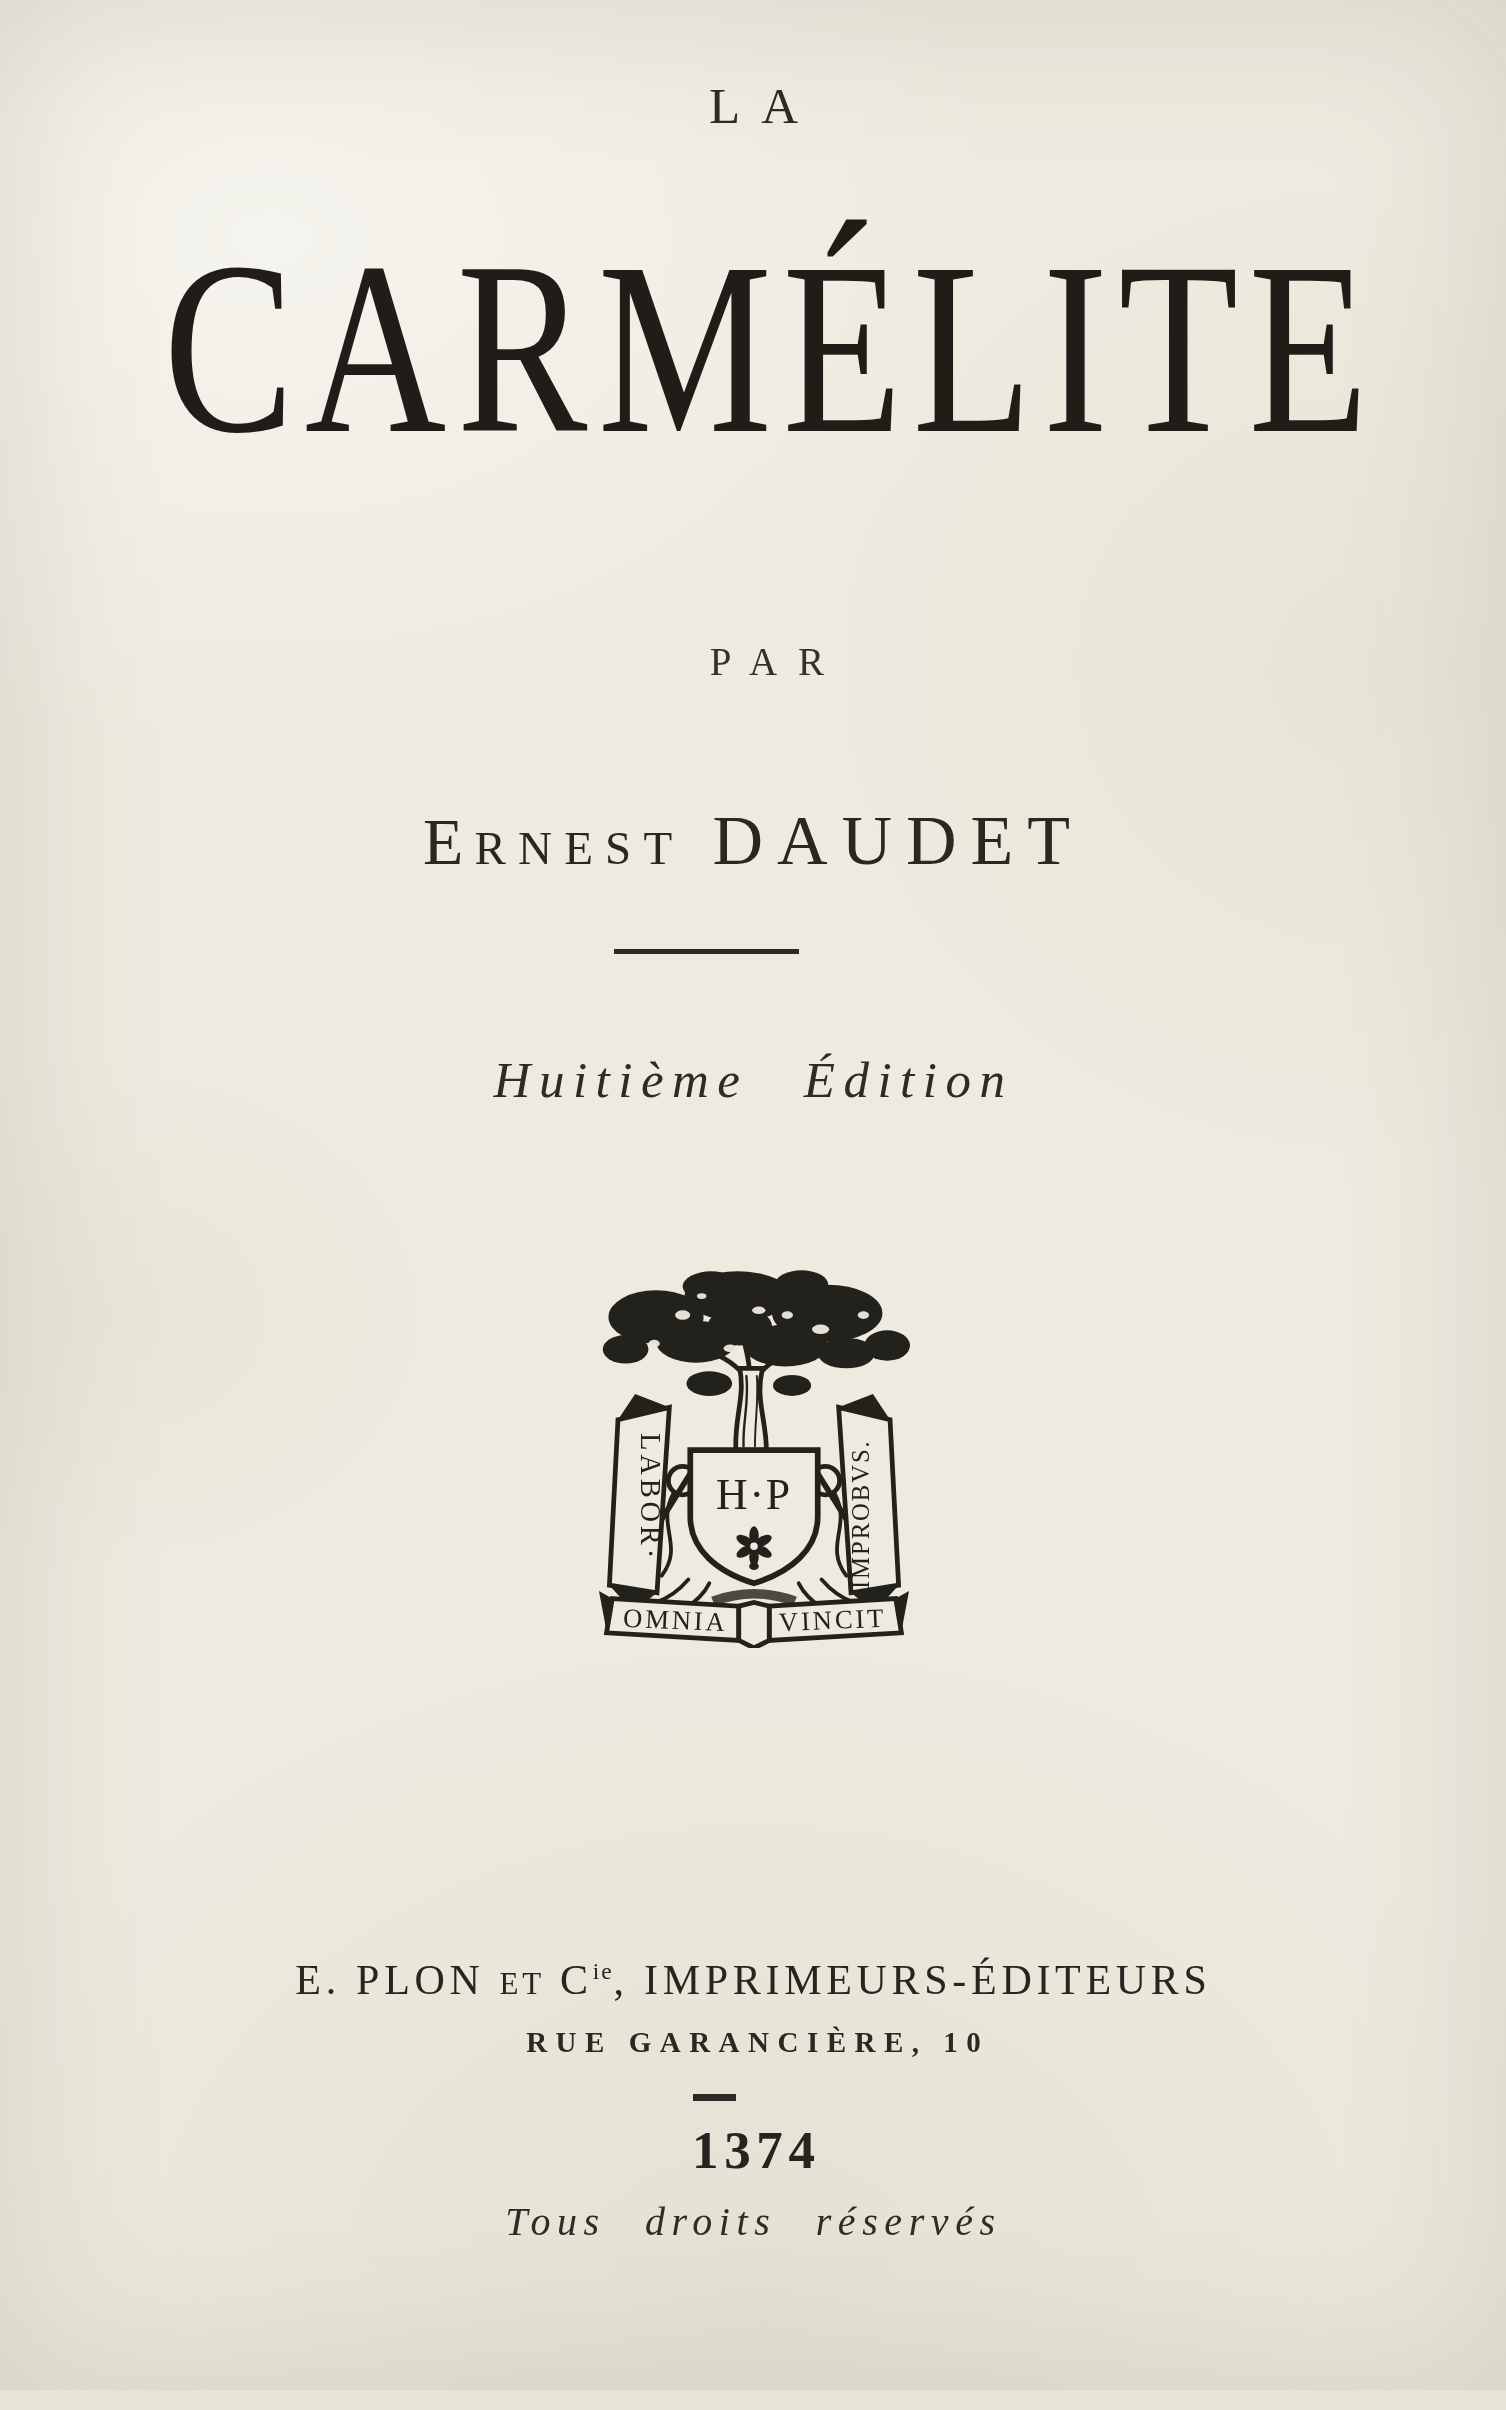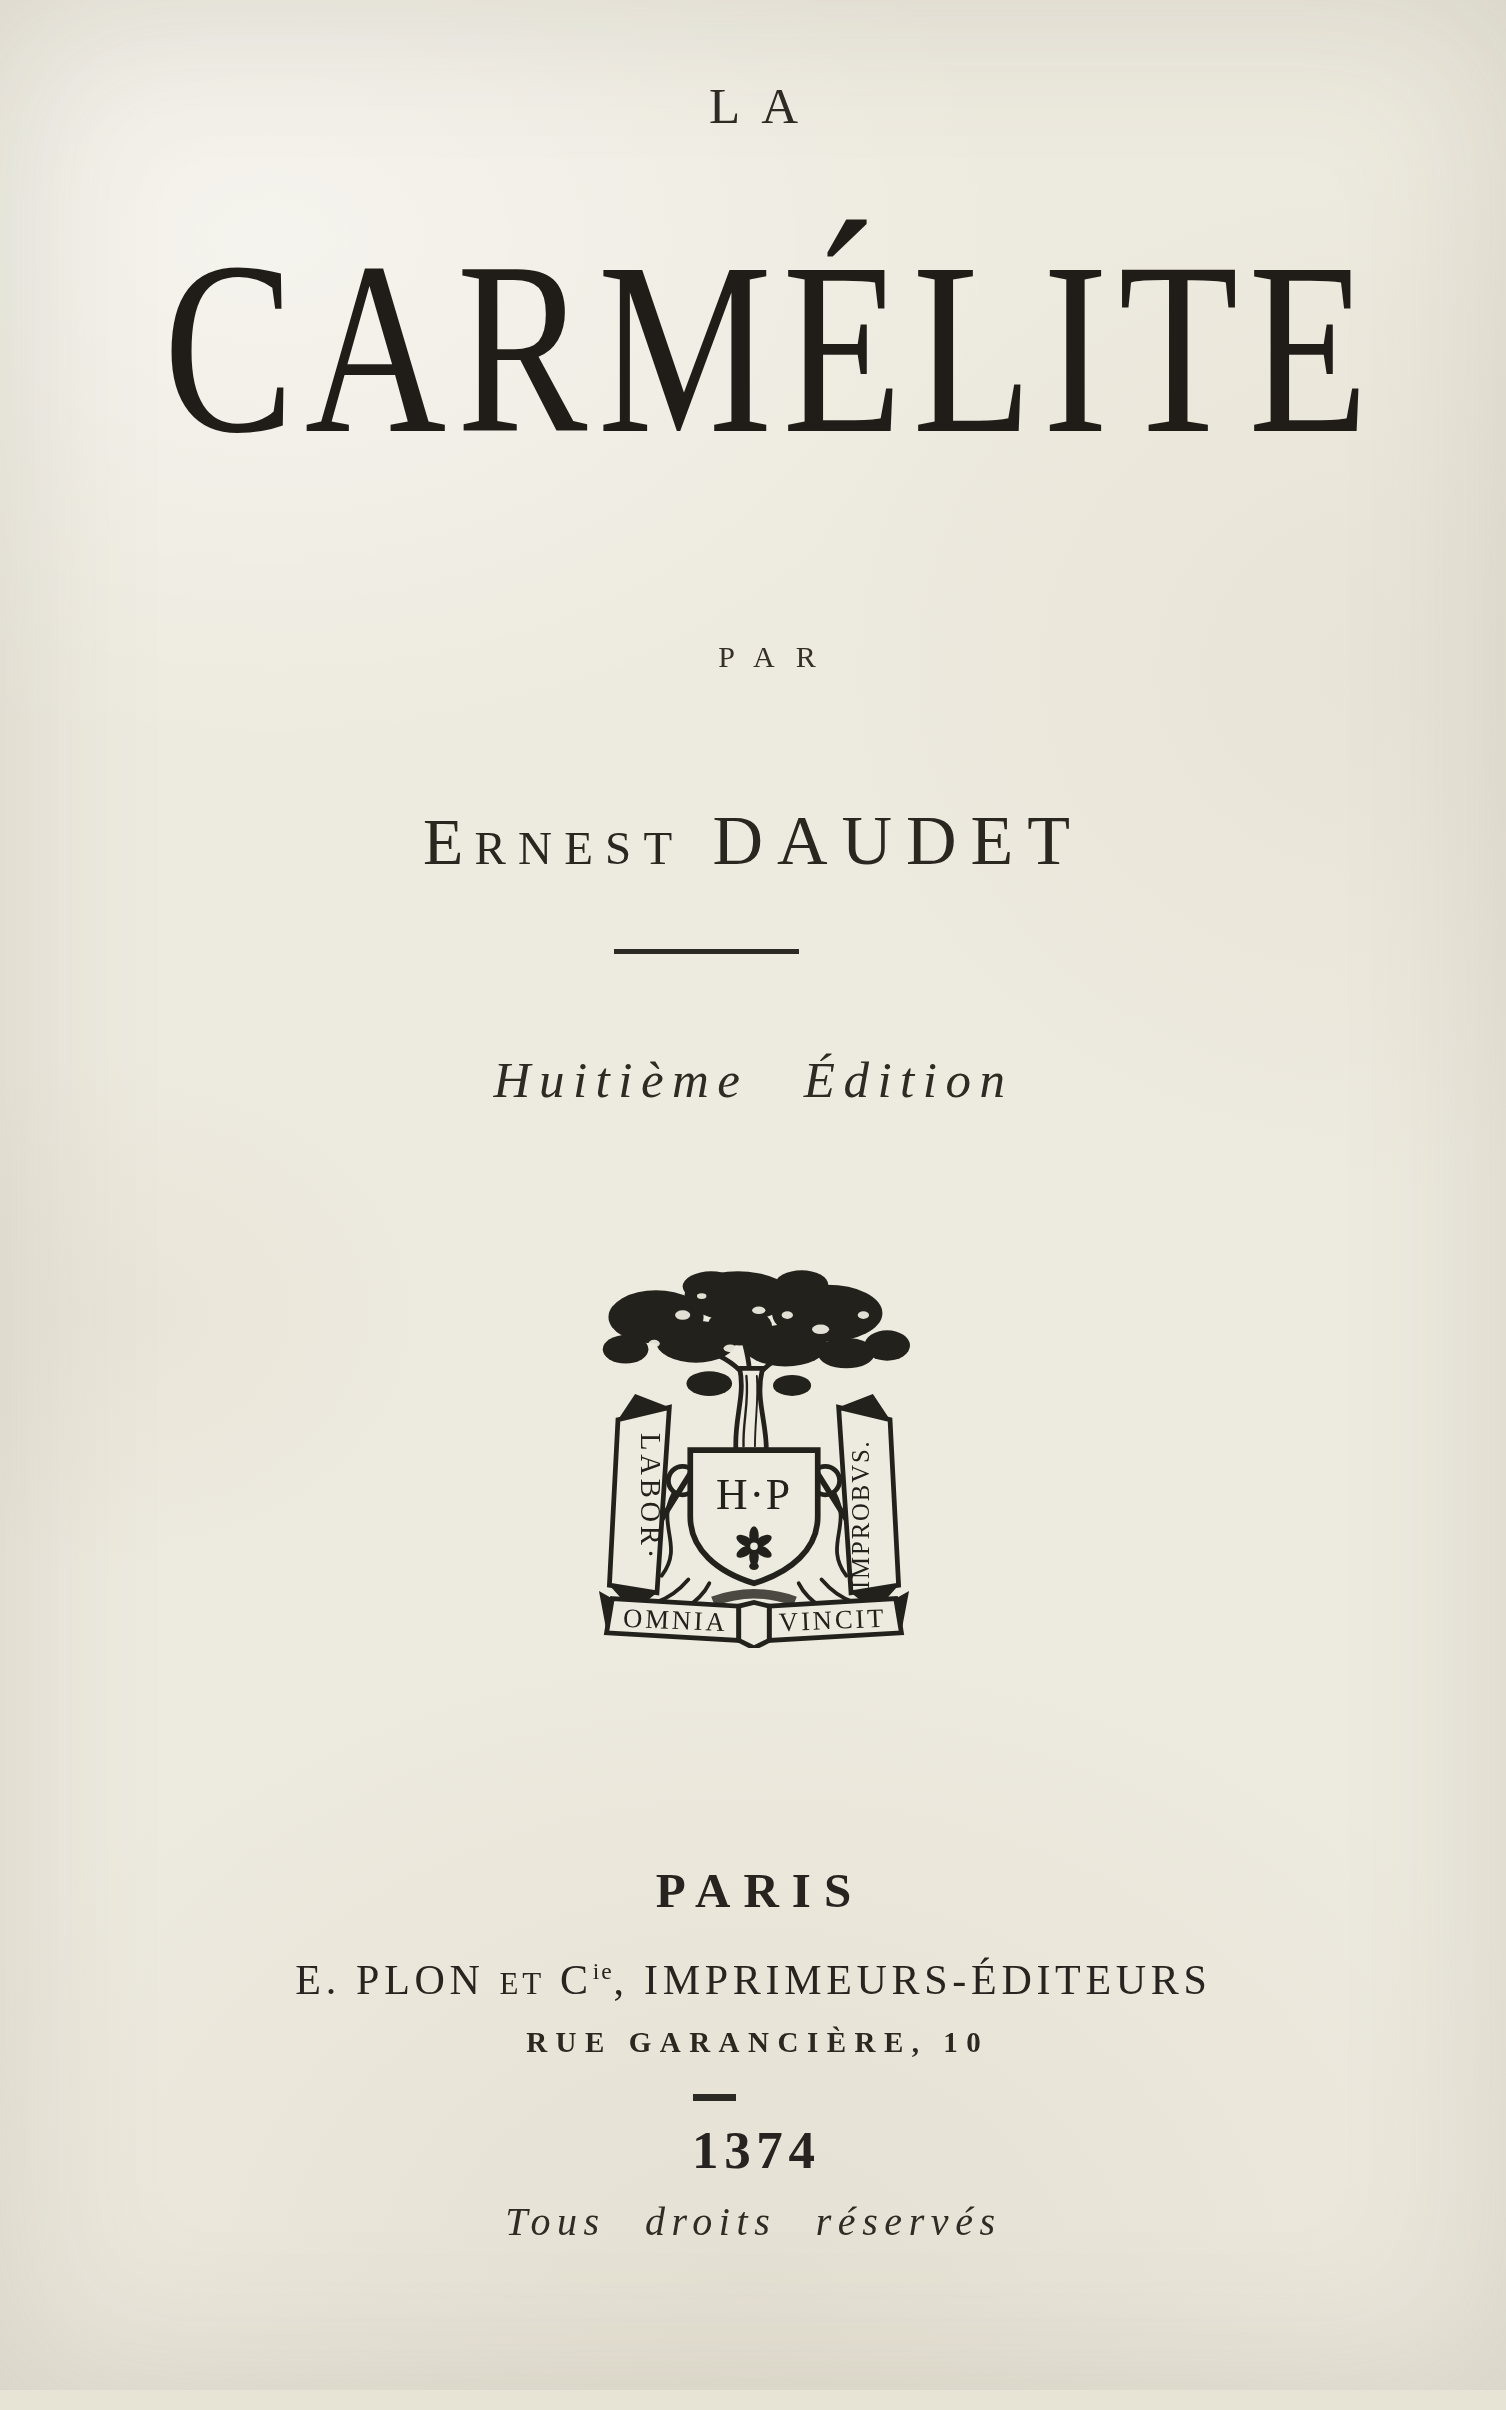--- a/index.html
+++ b/index.html
@@ -26,21 +26,21 @@
   }
   .book-title { top: 226px; color: #201d18; }
   .book-title .title-inner {
     display: inline-block;
     font-size: 245px;
     letter-spacing: 13px; text-indent: 13px;
     transform: scaleX(0.80);
     transform-origin: center;
     white-space: nowrap;
   }
-  .byline { top: 642px; font-size: 30px; letter-spacing: 21px; text-indent: 21px; color: #35302a; padding-left: 27px; }
+  .byline { top: 642px; font-size: 39px; letter-spacing: 21px; text-indent: 21px; color: #35302a; padding-left: 27px; }
 
   .author { top: 806px; color: #2a2620; white-space: nowrap; }
   .author .a-init { font-size: 66px; letter-spacing: 11.3px; }
   .author .a-rest { font-size: 47px; letter-spacing: 12.2px; }
   .author .a-last { font-size: 70px; letter-spacing: 14px; margin-left: 28px; }
 
   .rule { position: absolute; background: #2c2a25; }
   .rule-author { top: 949px; left: 614px; width: 185px; height: 4.7px; }
   .rule-year { top: 2094px; left: 693px; width: 43px; height: 6.6px; }
 
@@ -167,21 +167,20 @@
       <path d="M16,358 L2,350 L8,382 L10,394 Z" fill="#23211c"></path>
       <path d="M314,358 L328,350 L322,382 L320,394 Z" fill="#23211c"></path>
       <path d="M16,358 L149,366 L149,402 L10,394 Z" fill="#edeadf" stroke="#23211c" stroke-width="5"></path>
       <path d="M181,366 L314,358 L320,394 L181,402 Z" fill="#edeadf" stroke="#23211c" stroke-width="5"></path>
       <path d="M149,366 L165,362 L181,366 L181,402 L165,410 L149,402 Z" fill="#edeadf" stroke="#23211c" stroke-width="5"></path>
       <text x="82" y="390" text-anchor="middle" font-size="28" letter-spacing="3" transform="rotate(2.5 82 390)">OMNIA</text>
       <text x="248" y="390" text-anchor="middle" font-size="28" letter-spacing="3" transform="rotate(-2.5 248 390)">VINCIT</text>
     </g>
   </svg>
 
-  <div class="center-abs imprint-city">PARIS</div>
 
   <div class="center-abs imprint-publisher"><span class="seg-name">E. PLON</span><span class="seg-et">ET</span><span class="seg-c">C</span><span class="seg-sup">ie</span><span class="seg-rest">, IMPRIMEURS-ÉDITEURS</span></div>
 
   <div class="center-abs imprint-address">RUE GARANCIÈRE, 10</div>
 
   <div class="rule rule-year"></div>
 
   <div class="center-abs imprint-year">1374</div>
 
   <div class="center-abs imprint-rights">Tous droits réservés</div>

